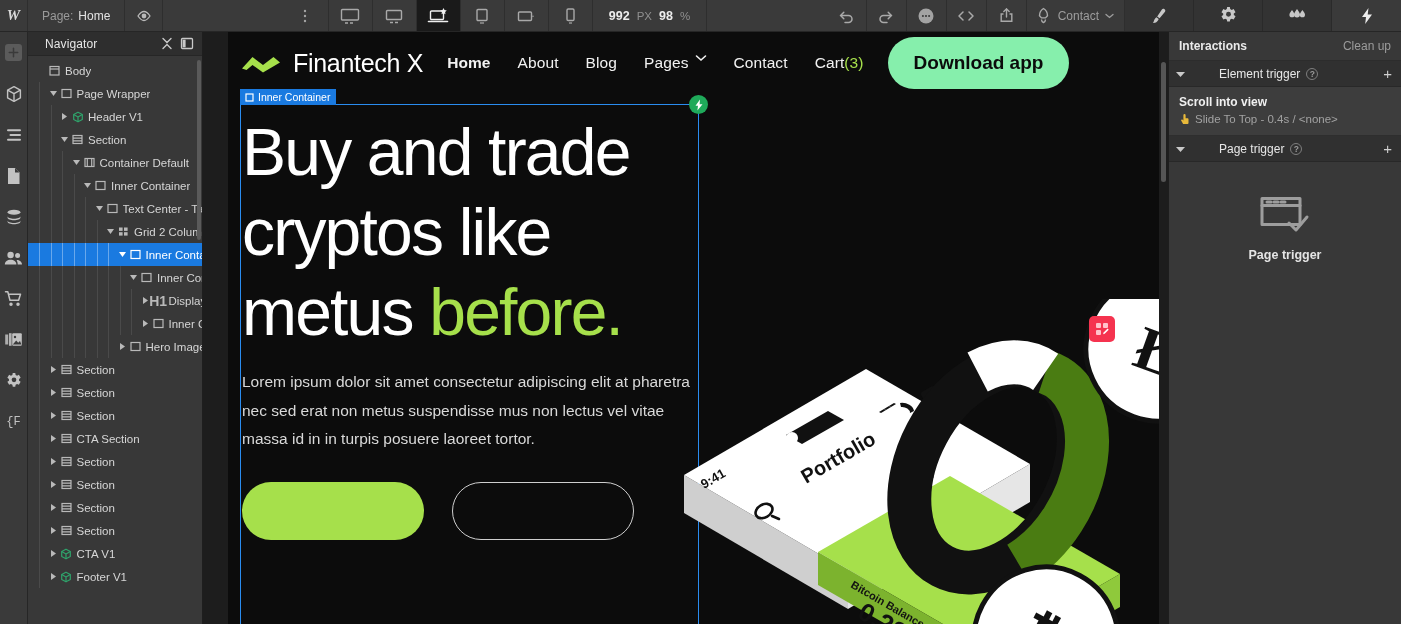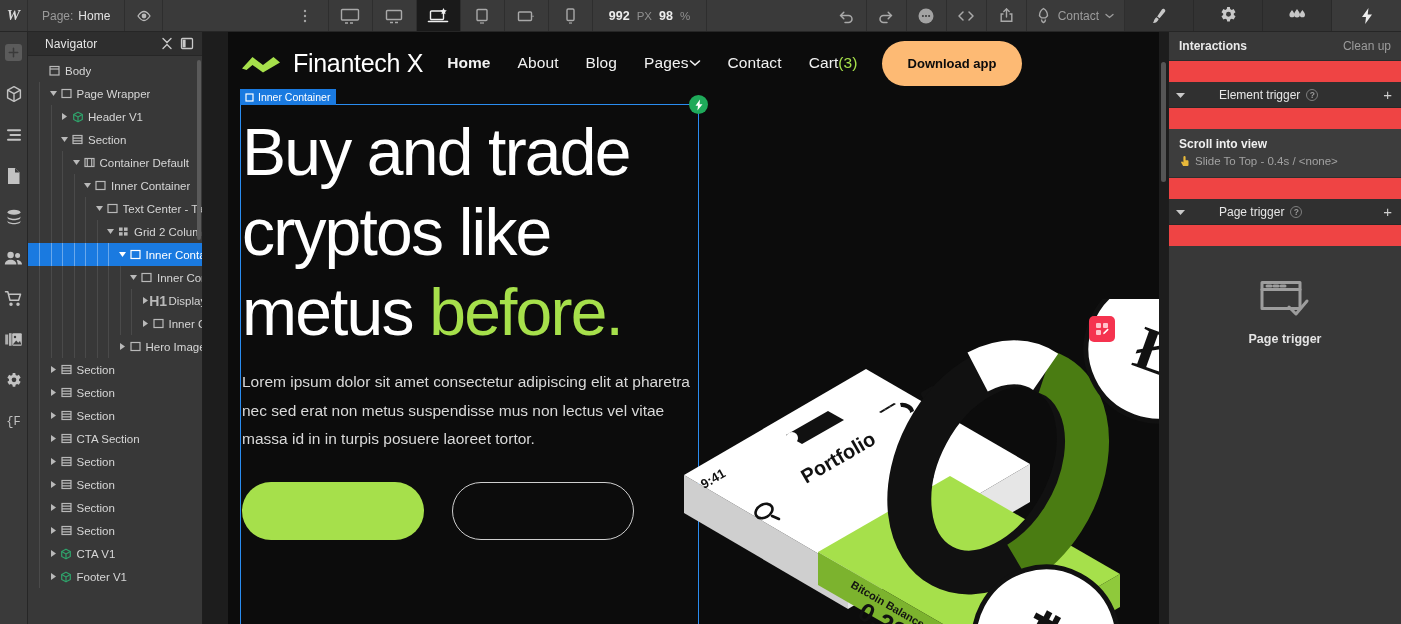--- a/index.html
+++ b/index.html
@@ -94,24 +94,24 @@
   }
   
   .site-nav {
     height: 62px; display: flex; align-items: center; padding: 0 22px 0 12px; gap: 0;
   }
   .brand { display: flex; align-items: center; gap: 11px; margin-right: 24px; }
   .brand-name { font-size: 25px; color: #fff; font-weight: 500; letter-spacing: -.3px; }
   .site-links { display: flex; align-items: center; gap: 27px; }
   .site-link { font-size: 15.5px; color: #f2f2f2; letter-spacing: .1px; }
   .site-link.active { font-weight: 700; }
-  .site-link.dd { display: flex; align-items: center; }
+  .site-link.dd { display: flex; gap: 6px; }
   .cart-count { color: #a6e04b; }
   .dl-btn {
-    margin-left: 24px; background: #fdba74; color: #0b0b0b; font-size: 13px; font-weight: 700;
+    margin-left: 24px; background: #86efac; color: #0b0b0b; font-size: 19px; font-weight: 700;
     padding: 15px 26px; border-radius: 40px; white-space: nowrap;
   }
 
   .hero { position: relative; padding: 0 0 0 12px; }
   .hero-inner { position: relative; width: 458px; padding-top: 18px; }
   .sel-box {
     position: absolute; left: 0; top: 10px; right: -1px; bottom: -400px;
     border: 1px solid #2a8cf0; pointer-events: none;
   }
   .sel-badge {
@@ -143,21 +143,20 @@
     position: absolute; right: 53px; top: 222px; width: 26px; height: 26px; border-radius: 5px;
     background: #f5334f; display: flex; align-items: center; justify-content: center;
   }
   .canvas-scroll { position: absolute; right: 0; top: 0; bottom: 0; width: 9px; background: #1d1d1d; }
   .canvas-scroll i { position: absolute; right: 2px; top: 30px; width: 5px; height: 120px; background: #555; border-radius: 3px; display: block; }
 
   
   .right {
     width: 233px; background: #ef4444; flex: none; display: flex; flex-direction: column;
     border-left: 1px solid #1e1e1e;
-    gap: 21px;
   }
   .r-head {
     height: 29px; display: flex; align-items: center; padding: 0 10px; background: #383838;
     border-bottom: 1px solid #2c2c2c; flex: none;
   }
   .r-title { font-size: 12px; font-weight: 700; color: #e9e9e9; flex: 1; }
   .r-clean { font-size: 12px; color: #9b9b9b; }
   .sec-head {
     height: 26px; display: flex; align-items: center; gap: 6px; padding: 0 9px 0 7px;
     background: #303030; border-bottom: 1px solid #282828; flex: none;

